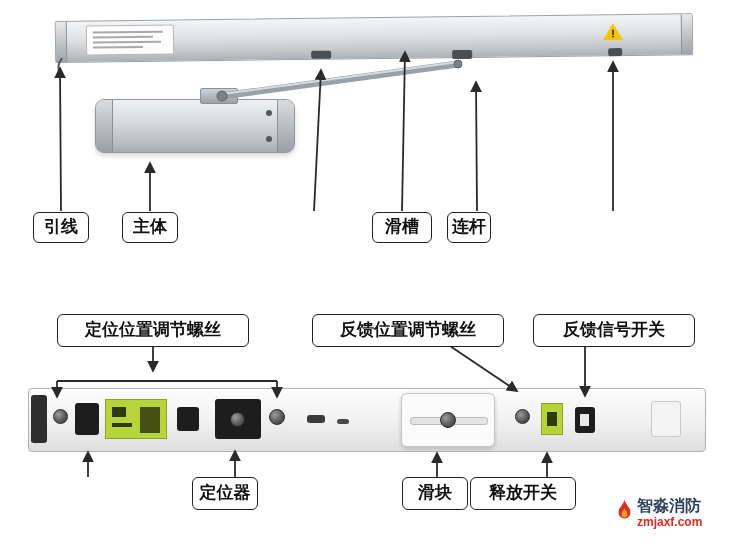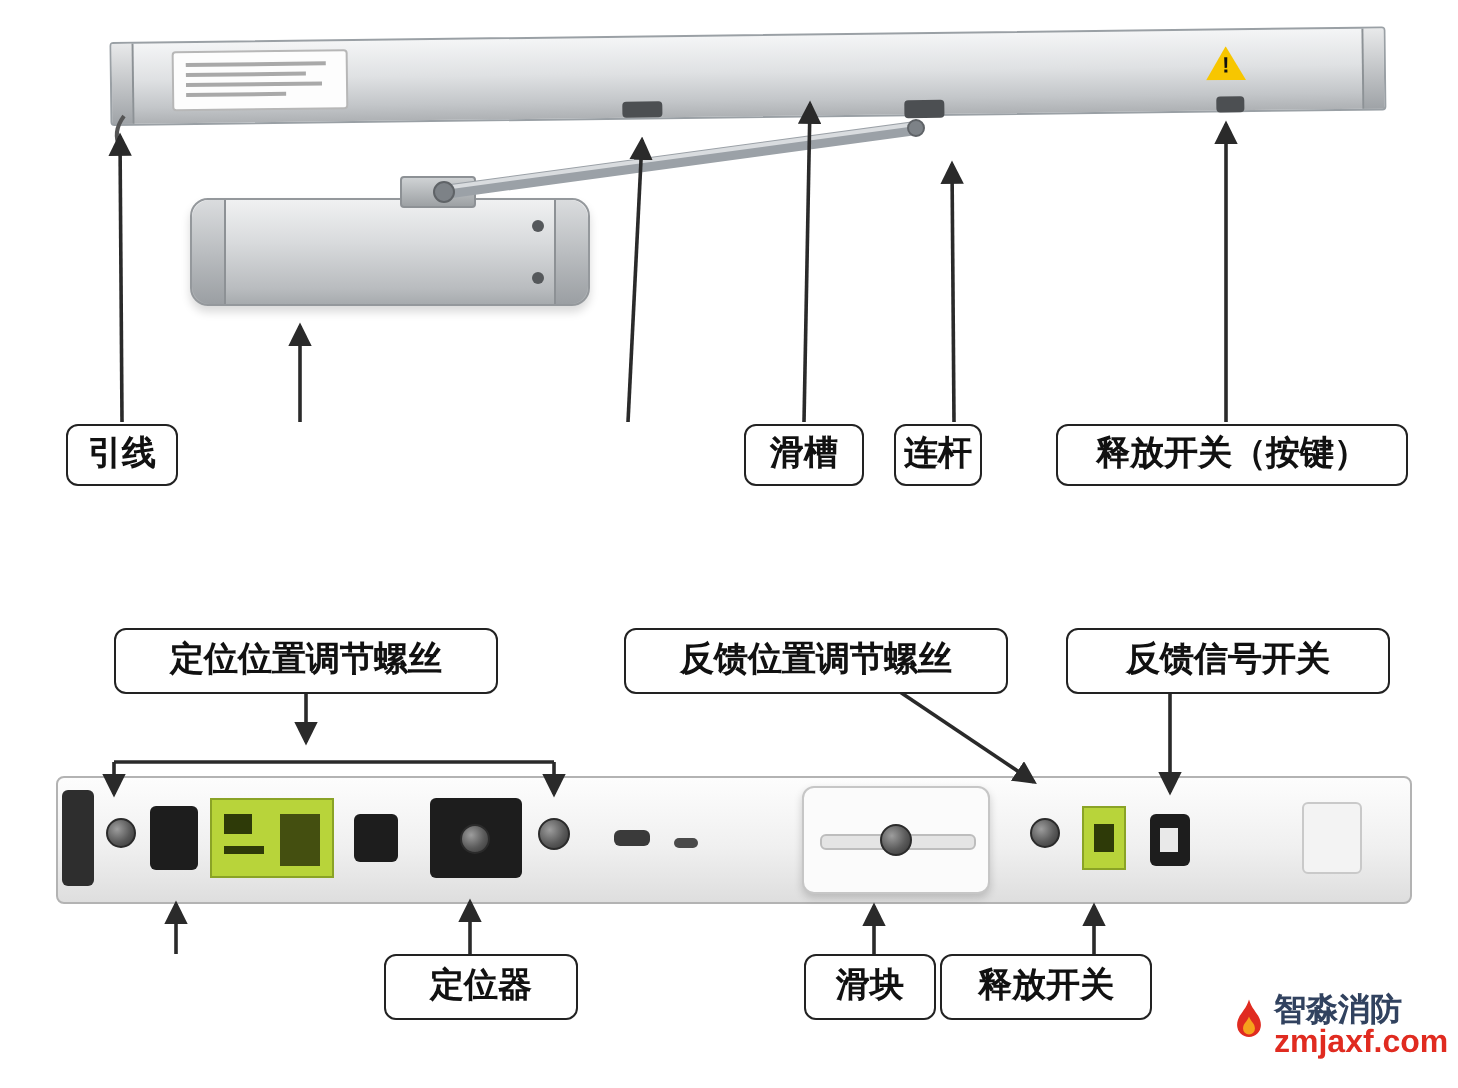--- a/index.html
+++ b/index.html
@@ -67,21 +67,21 @@
     border:1px solid #c6c6c6;border-radius:6px;box-shadow:0 2px 4px rgba(0,0,0,.18);
   }
   .slider-block .slot{position:absolute;left:8px;top:23px;width:76px;height:6px;background:#e4e4e4;border:1px solid #bdbdbd;border-radius:3px;}
   .whitecap{position:absolute;background:#f3f3f3;border:1px solid #c9c9c9;box-sizing:border-box;border-radius:3px;}
   
   #overlay{position:absolute;left:0;top:0;z-index:5;pointer-events:none;}
   
   .watermark{position:absolute;left:616px;top:497px;z-index:7;display:flex;align-items:flex-start;}
   .watermark .flame{width:17px;height:22px;margin-right:4px;margin-top:2px;}
   .watermark .brand{font-size:16px;font-weight:700;color:var(--logo-text,#31425f);line-height:18px;}
-  .watermark .url{font-size:16px;font-weight:700;color:var(--logo-red,#e02b20);line-height:14px;text-align:center;}
+  .watermark .url{font-size:12px;font-weight:700;color:var(--logo-red,#e02b20);line-height:14px;text-align:center;}
 </style>
 </head>
 <body>
 
 <div id="canvas">
 
   <div class="top-rail">
     <span class="cap left"></span>
     <span class="cap right"></span>
     <span class="rail-sticker">
@@ -164,29 +164,29 @@
       <line x1="450" y1="346" x2="517" y2="391" marker-end="url(#arr)"></line>
       <line x1="585" y1="346" x2="585" y2="396" marker-end="url(#arr)"></line>
       <line x1="88" y1="477" x2="88" y2="452" marker-end="url(#arr)"></line>
       <line x1="235" y1="477" x2="235" y2="451" marker-end="url(#arr)"></line>
       <line x1="437" y1="477" x2="437" y2="453" marker-end="url(#arr)"></line>
       <line x1="547" y1="477" x2="547" y2="453" marker-end="url(#arr)"></line>
     </g>
   </svg>
 
   <div class="label-box" style="left:33px;top:212px;width:56px;">引线</div>
+  <div class="label-box" style="left:122px;top:212px;width:56px;">主体</div>
   <div class="label-box" style="left:372px;top:212px;width:60px;">滑槽</div>
   <div class="label-box" style="left:447px;top:212px;width:44px;">连杆</div>
-  <div class="label-box" style="left:528px;top:212px;width:176px;">释放开关（按键）</div>
 
   <div class="label-box" style="left:57px;top:314px;width:192px;height:33px;line-height:29px;">定位位置调节螺丝</div>
   <div class="label-box" style="left:312px;top:314px;width:192px;height:33px;line-height:29px;">反馈位置调节螺丝</div>
   <div class="label-box" style="left:533px;top:314px;width:162px;height:33px;line-height:29px;">反馈信号开关</div>
 
-  <div class="label-box" style="left:192px;top:477px;width:97px;height:33px;line-height:29px;">定位器</div>
+  <div class="label-box" style="left:192px;top:477px;width:66px;height:33px;line-height:29px;">定位器</div>
   <div class="label-box" style="left:402px;top:477px;width:66px;height:33px;line-height:29px;">滑块</div>
   <div class="label-box" style="left:470px;top:477px;width:106px;height:33px;line-height:29px;">释放开关</div>
 
   <div class="watermark">
     <svg class="flame" viewBox="0 0 20 24">
       <path d="M10 0 C12 7 17 9 17 15 A7 7 0 0 1 3 15 C3 9 8 7 10 0 Z" fill="#e02b20"></path>
       <path d="M10 10 C11 13 13.5 14 13.5 17 A3.5 3.5 0 0 1 6.5 17 C6.5 14 9 13 10 10 Z" fill="#f6a11c"></path>
     </svg>
     <div>
       <div class="brand">智淼消防</div>

